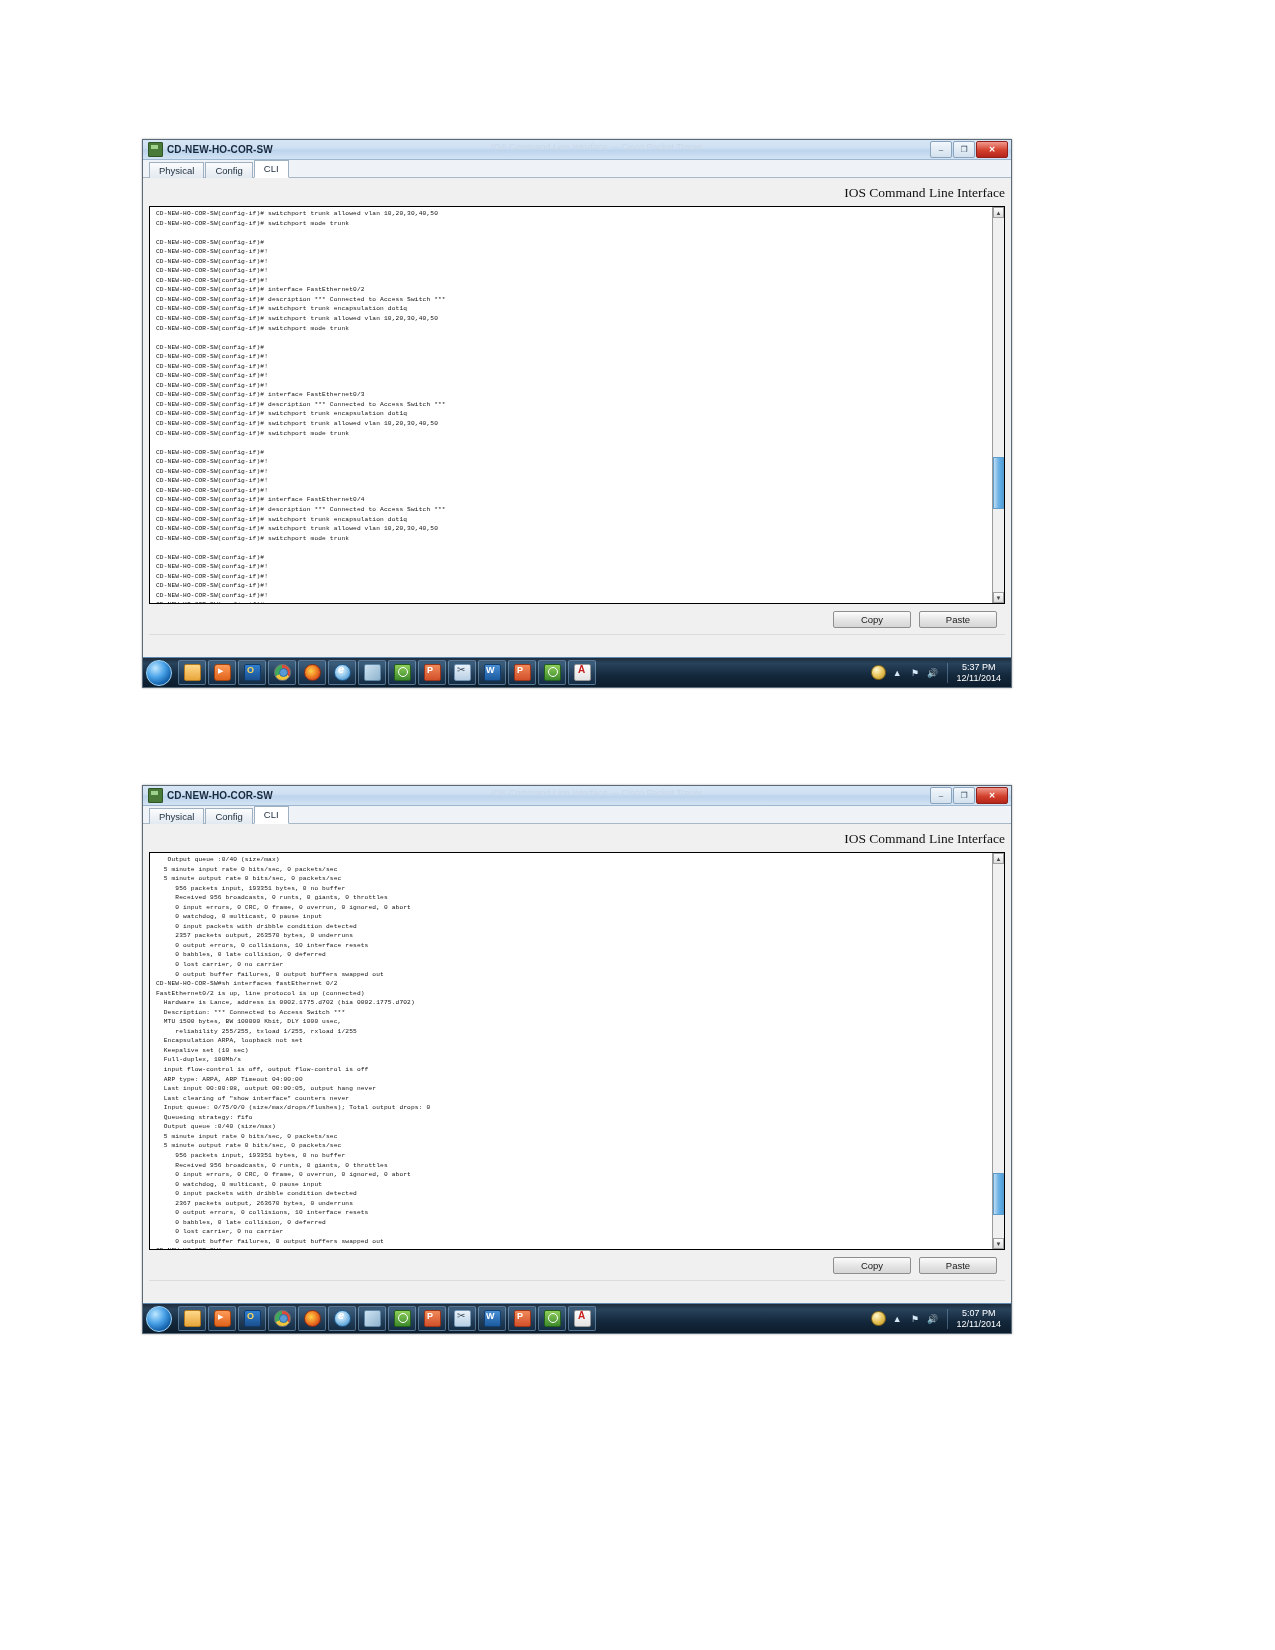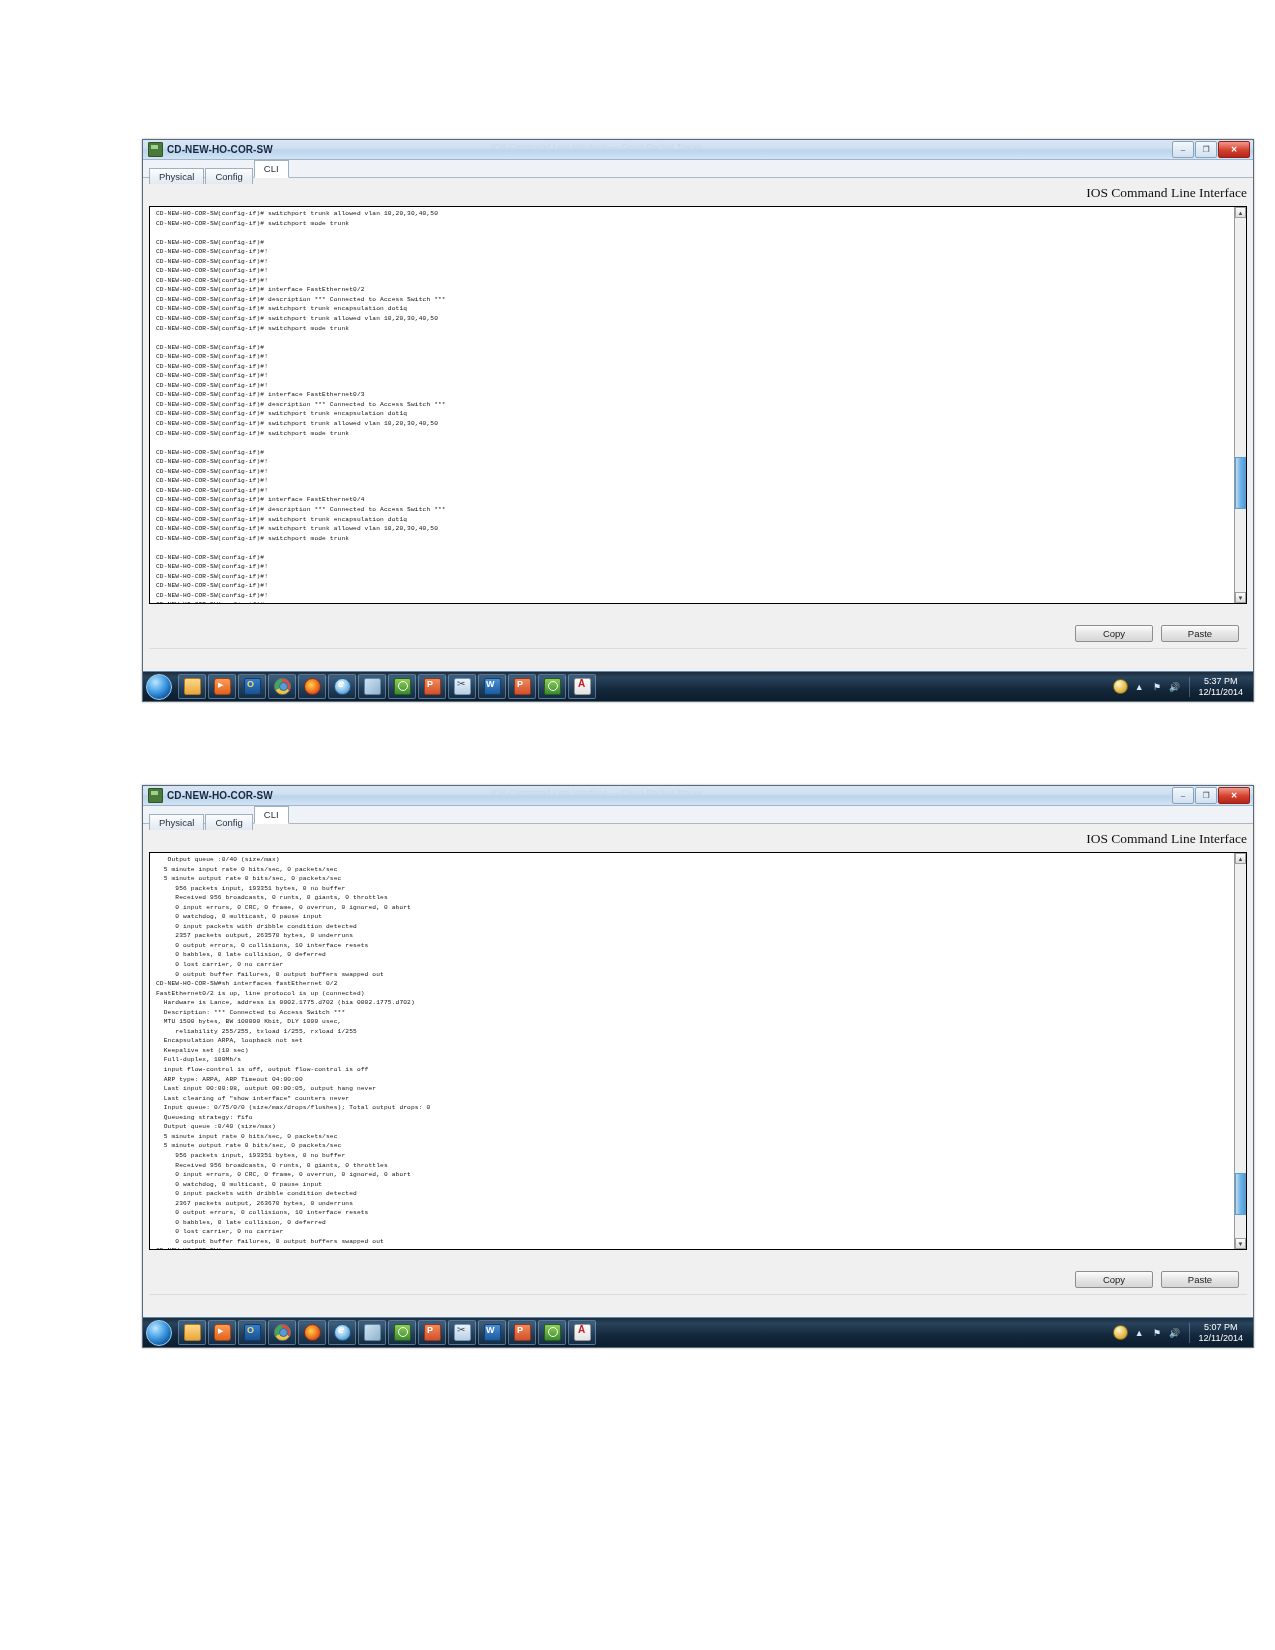--- a/index.html
+++ b/index.html
@@ -14,21 +14,21 @@
     position: relative;
     width: 1275px;
     height: 1650px;
     background: #ffffff;
     overflow: hidden;
   }
 
   
   .window {
     position: absolute;
-    width: 1112px;
+    width: 870px;
     border: 1px solid #5a6a78;
     background: #eef2f6;
     box-sizing: border-box;
     box-shadow: 0 0 2px rgba(0,0,0,0.35);
   }
   .win1 { left: 142px; top: 139px; }
   .win2 { left: 142px; top: 785px; }
 
   .titlebar {
     height: 19px;
@@ -106,21 +106,21 @@
   .tab {
     font-size: 9.5px;
     color: #1d2d3d;
     padding: 2px 9px 2px 9px;
     border: 1px solid #9fb0c0;
     border-bottom: none;
     background: linear-gradient(to bottom,#fbfcfd,#e2e9f0);
     margin-right: 1px;
     line-height: 11px;
     position: relative;
-    top: 7px;
+    top: 1px;
   }
   .tab.active {
     background: #ffffff;
     font-weight: normal;
     top: 1px;
     padding-bottom: 3px;
     border-bottom: 1px solid #ffffff;
     z-index: 2;
   }
 
@@ -187,21 +187,20 @@
   .t1 ~ .vscroll .sb-thumb { top: 250px; height: 52px; }
   .t2 ~ .vscroll .sb-thumb { top: 320px; height: 42px; }
 
   
   .btn-row {
     display: flex;
     justify-content: flex-end;
     gap: 8px;
     padding: 7px 8px 6px 0;
     background: #f0f0f0;
-    margin-top: 14px;
   }
   .btn {
     min-width: 56px;
     font-size: 9.5px;
     color: #1a1a1a;
     text-align: center;
     padding: 2px 10px;
     border: 1px solid #8e8e8e;
     background: linear-gradient(to bottom,#fcfcfc,#e4e4e4 55%,#d6d6d6);
     border-radius: 2px;

